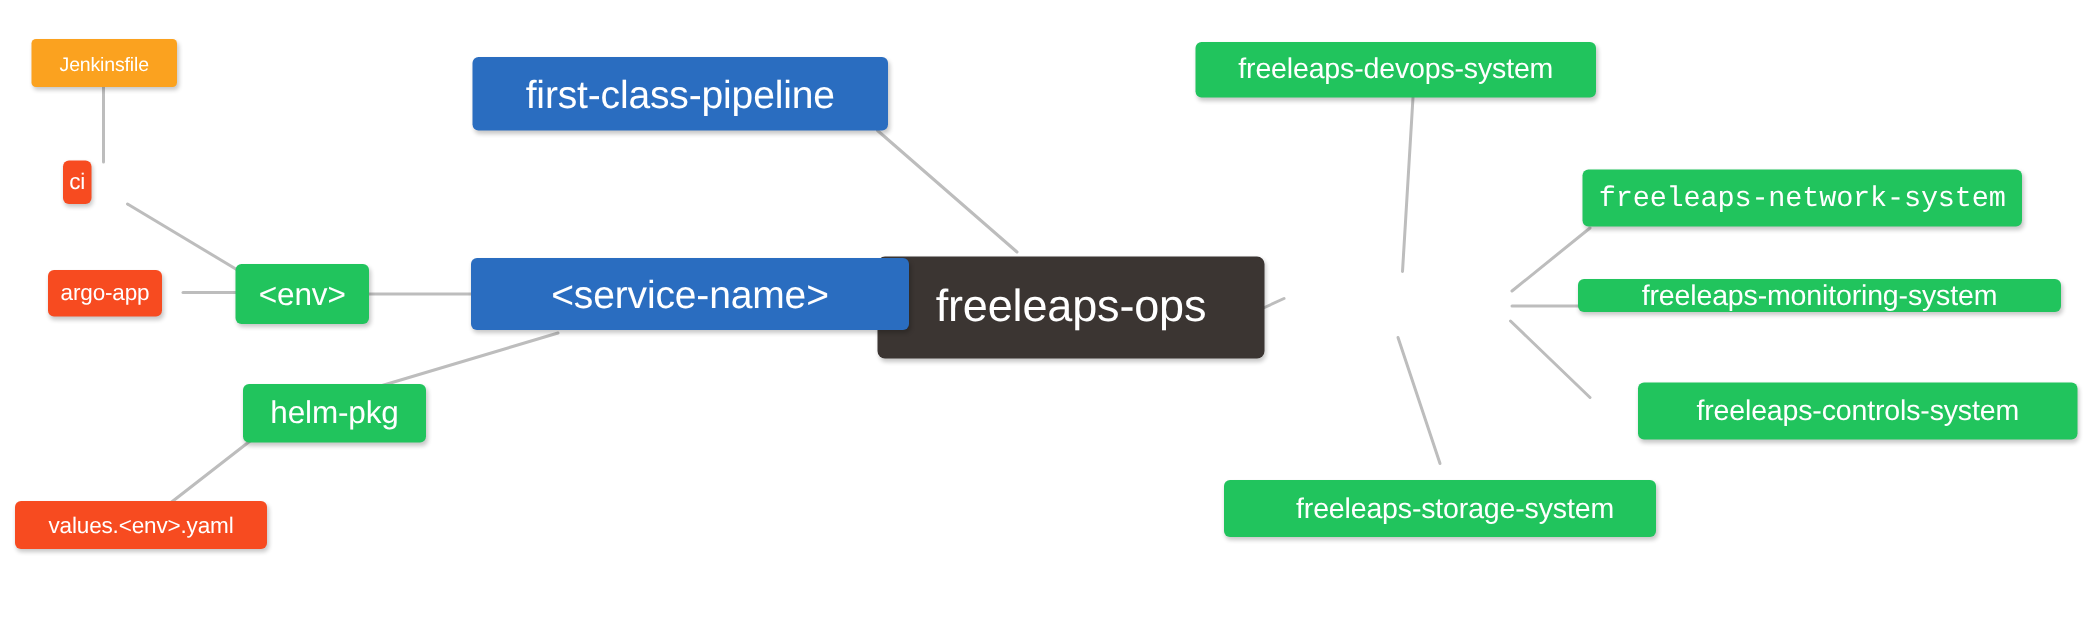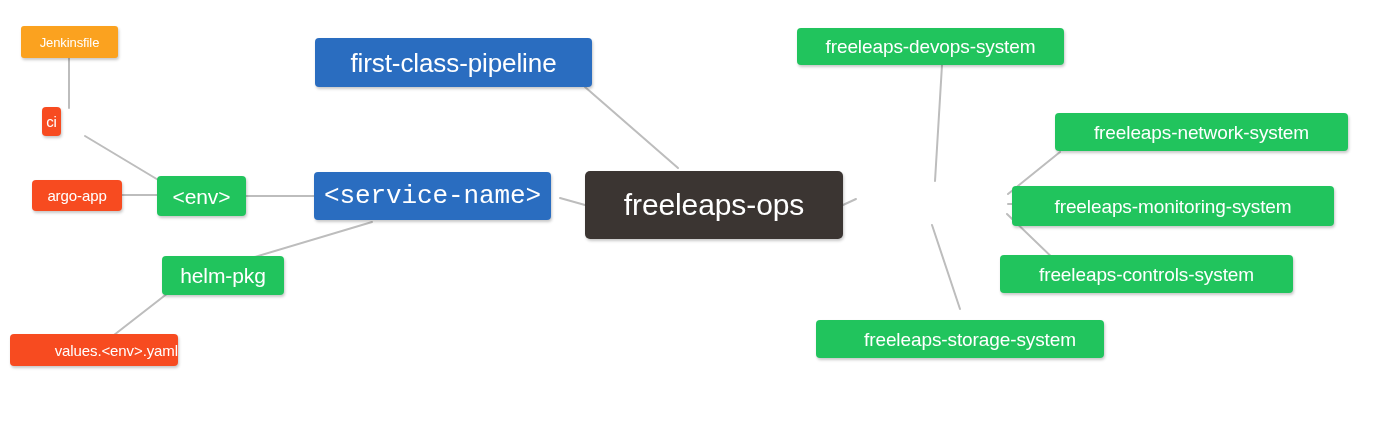--- a/index.html
+++ b/index.html
@@ -81,66 +81,66 @@
       <path d="M 1008,204 L 1053,204"></path>
       <path d="M 1007,214 L 1060,265"></path>
       <path d="M 932,225 L 960,309"></path>
     </g>
   </svg>
 
   <div class="node lvl-root sz-root" style="left:585px; top:171px; width:258px; height:68px;">
     <span class="node-label">freeleaps-ops</span>
   </div>
 
-  <div class="node lvl-blue sz-xl" style="left:314px; top:172px; width:237px; height:48px;font-family:Liberation Mono, monospace;">
+  <div class="node lvl-blue sz-xl" style="left:314px; top:172px; width:292px; height:48px;">
     <span class="node-label">&lt;service-name&gt;</span>
   </div>
 
 
   <div class="node lvl-blue sz-xl" style="left:315px; top:38px; width:277px; height:49px;">
     <span class="node-label">first-class-pipeline</span>
   </div>
 
   <div class="node lvl-green sz-md" style="left:157px; top:176px; width:89px; height:40px;">
     <span class="node-label">&lt;env&gt;</span>
   </div>
 
   <div class="node lvl-green sz-md" style="left:162px; top:256px; width:122px; height:39px;">
     <span class="node-label">helm-pkg</span>
   </div>
 
   <div class="node lvl-red sz-xs" style="left:42px; top:107px; width:19px; height:29px;">
     <span class="node-label">ci</span>
   </div>
 
-  <div class="node lvl-red sz-xs" style="left:32px; top:180px; width:90px; height:31px;text-align:right;">
+  <div class="node lvl-red sz-xs" style="left:32px; top:180px; width:76px; height:31px;text-align:right;">
     <span class="node-label">argo-app</span>
   </div>
 
   <div class="node lvl-orange sz-xxs" style="left:21px; top:26px; width:97px; height:32px;">
     <span class="node-label">Jenkinsfile</span>
   </div>
 
-  <div class="node lvl-red sz-xs" style="left:10px; top:334px; width:168px; height:32px;justify-content:flex-end;">
+  <div class="node lvl-red sz-xs" style="left:10px; top:334px; width:168px; height:32px;">
     <span class="node-label">values.&lt;env&gt;.yaml</span>
   </div>
 
   <div class="node lvl-green sz-sm" style="left:797px; top:28px; width:267px; height:37px;">
     <span class="node-label">freeleaps-devops-system</span>
   </div>
 
-  <div class="node lvl-green sz-sm" style="left:1055px; top:113px; width:293px; height:38px;">
+  <div class="node lvl-green sz-sm" style="left:1055px; top:113px; width:293px; height:38px;font-family:Liberation Mono, monospace;">
     <span class="node-label">freeleaps-network-system</span>
   </div>
 
-  <div class="node lvl-green sz-sm" style="left:1012px; top:186px; width:322px; height:40px;">
+  <div class="node lvl-green sz-sm" style="left:1052px; top:186px; width:322px; height:22px;">
     <span class="node-label">freeleaps-monitoring-system</span>
   </div>
 
-  <div class="node lvl-green sz-sm" style="left:1000px; top:255px; width:293px; height:38px;">
+  <div class="node lvl-green sz-sm" style="left:1092px; top:255px; width:293px; height:38px;">
     <span class="node-label">freeleaps-controls-system</span>
   </div>
 
   <div class="node lvl-green sz-sm" style="left:816px; top:320px; width:288px; height:38px;padding-left:20px;">
     <span class="node-label">freeleaps-storage-system</span>
   </div>
 
 </div>
 
 </body></html>

